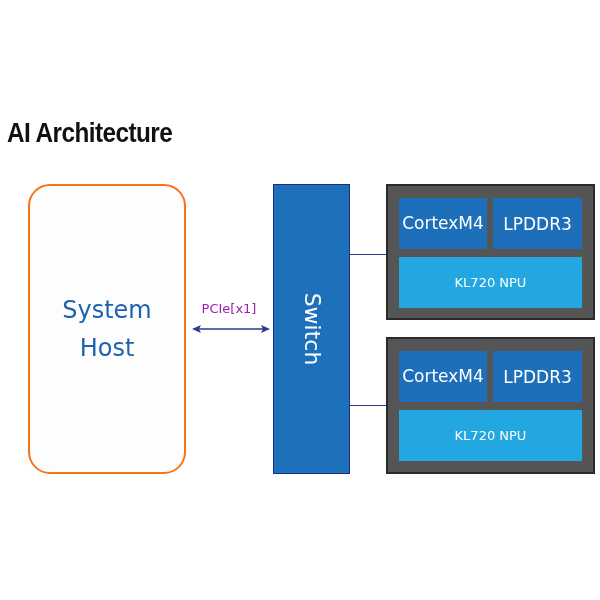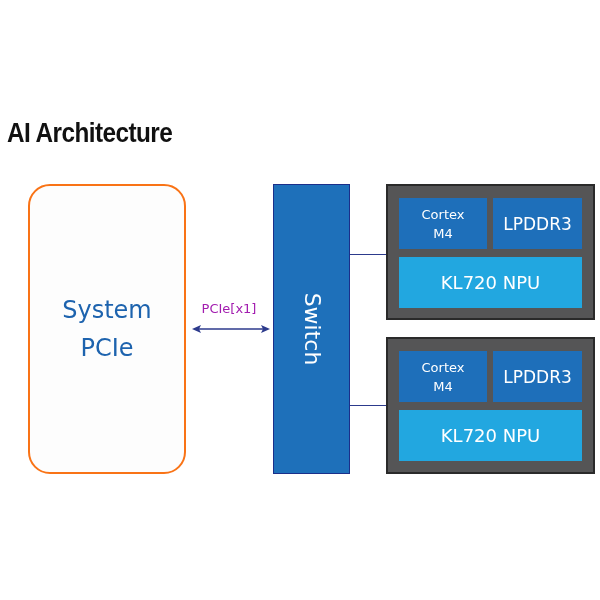--- a/index.html
+++ b/index.html
@@ -18,33 +18,33 @@
     #link-svg { left: 186px; top: 320px; width: 90px; height: 20px; }
     #switch { left: 273px; top: 184px; width: 77px; height: 290px; background: #1e70ba;
               border: 1px solid #1b2f8a; }
     #switch-label { position: absolute; left: 50%; top: 50%; transform: translate(-50%,-50%) rotate(90deg);
                     color: #ffffff; font-size: 22px; white-space: nowrap; }
     .conn { height: 1px; background: #2c3a8c; left: 350px; width: 37px; }
     .module { left: 386px; width: 209px; background: #555556; border: 2px solid #2a2a2a; }
     .chip { position: absolute; box-sizing: border-box; color: #fff; display: flex;
             align-items: center; justify-content: center; text-align: center; }
     .cortex { left: 11px; top: 12px; width: 88px; height: 51px; background: #1e6fba;
-              font-size: 13px; line-height: 19px; flex-direction: column; }
+              font-size: 17px; line-height: 19px; flex-direction: row; }
     .lpddr { left: 105px; top: 12px; width: 89px; height: 51px; background: #1e6fba; font-size: 17px; }
-    .npu { left: 11px; top: 71px; width: 183px; height: 51px; background: #22a7e0; font-size: 18px; }
+    .npu { left: 11px; top: 71px; width: 183px; height: 51px; background: #22a7e0; font-size: 13px; }
   </style>
 </head>
 <body>
 
 <div id="title" class="abs">AI Architecture</div>
 
 <div id="host" class="abs">
   <div>
     <span>System</span>
-    <span>PCIe</span>
+    <span>Host</span>
   </div>
 </div>
 
 <div id="pcie-label" class="abs">PCIe[x1]</div>
 <svg id="link-svg" class="abs" viewBox="0 0 90 20">
   <line x1="10" y1="9" x2="80" y2="9" stroke="#2c3a8c" stroke-width="1.5"></line>
   <polygon points="6,9 15,5 13,9 15,13" fill="#2c3a8c"></polygon>
   <polygon points="84,9 75,5 77,9 75,13" fill="#2c3a8c"></polygon>
 </svg>
 

